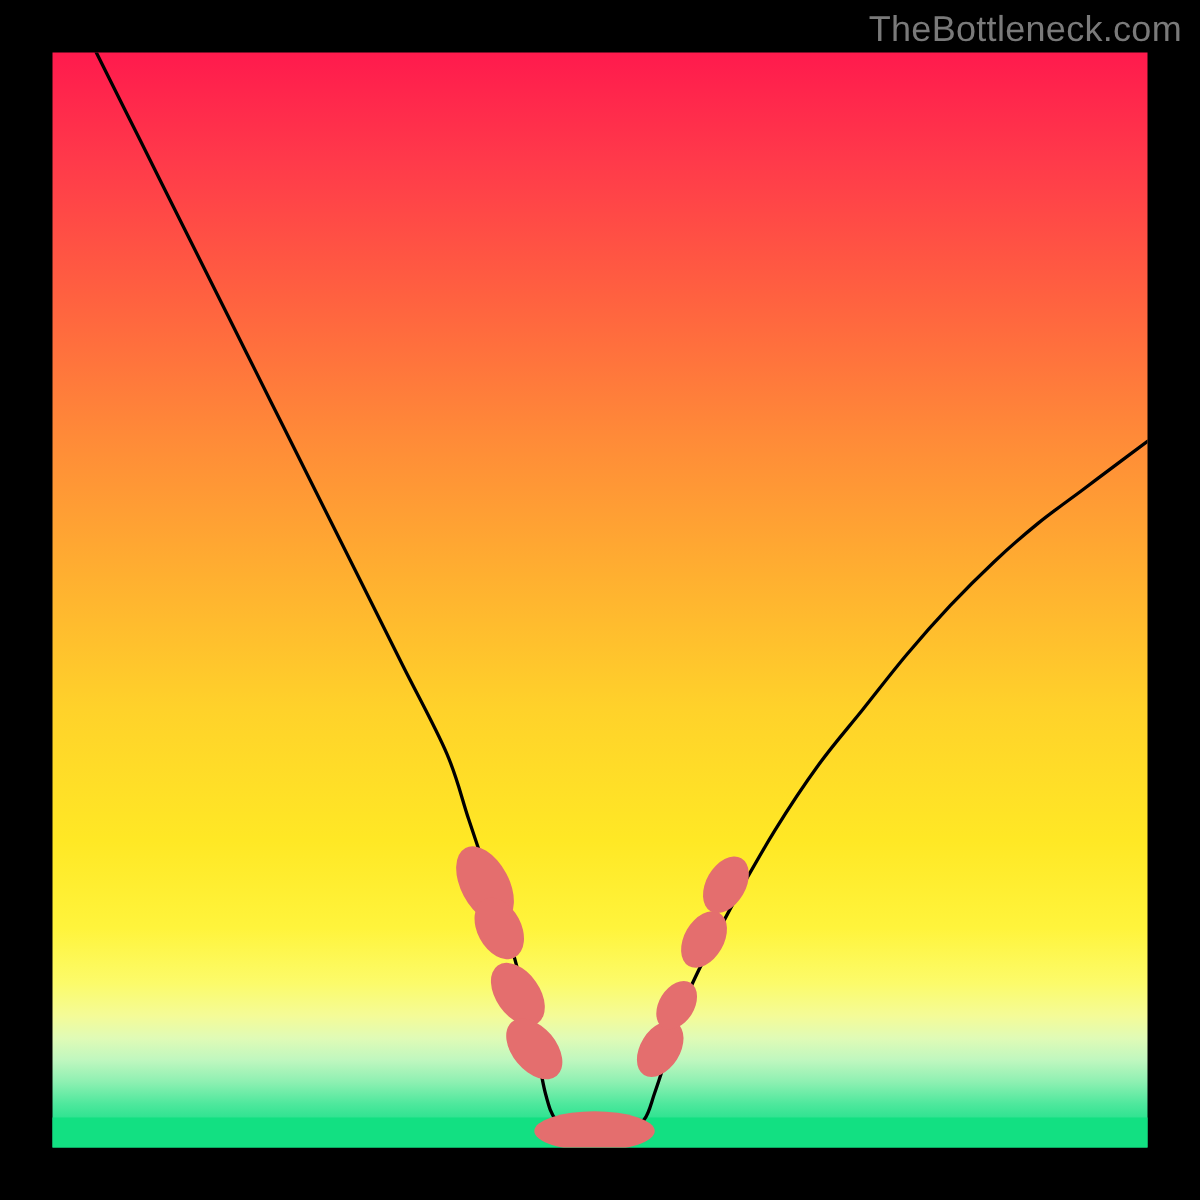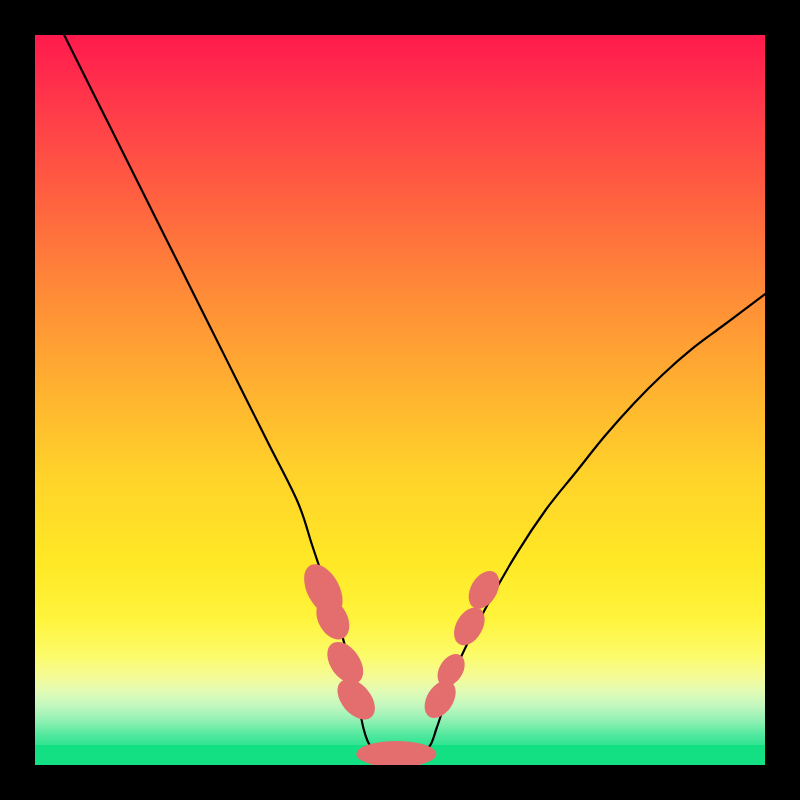--- a/index.html
+++ b/index.html
@@ -66,20 +66,21 @@
     color: #7a7a7a;
     font-size: 24px;
     letter-spacing: 0.2px;
     font-weight: 500;
   }
 </style>
 </head>
 <body>
 
 <div class="frame">
+  <div class="attribution">TheBottleneck.com</div>
   <div class="plot">
     <div class="green-band"></div>
     <svg class="svg-layer" viewBox="0 0 730 730" preserveAspectRatio="none">
       <path id="curve-path" fill="none" stroke="#000" stroke-width="2.2" stroke-linecap="round" stroke-linejoin="round" d="M 29.2,0 C 34.06666666666666,9.733333333333329 48.666666666666664,38.933333333333294 58.4,58.39999999999998 C 68.13333333333333,77.86666666666666 77.86666666666666,97.33333333333339 87.6,116.80000000000007 C 97.33333333333333,136.26666666666674 107.06666666666666,155.7333333333334 116.8,175.20000000000005 C 126.53333333333333,194.66666666666669 136.26666666666668,214.1333333333333 146,233.59999999999997 C 155.73333333333332,253.06666666666663 165.46666666666664,272.5333333333333 175.2,292 C 184.93333333333334,311.4666666666667 194.66666666666669,330.9333333333333 204.4,350.4 C 214.13333333333333,369.8666666666667 223.86666666666667,389.33333333333337 233.6,408.8 C 243.33333333333331,428.26666666666665 255.5,450.16666666666663 262.8,467.2 C 270.1,484.23333333333335 272.5333333333333,496.4 277.4,511 C 282.26666666666665,525.6 287.1333333333333,540.1999999999999 292,554.8 C 296.8666666666667,569.4 301.7333333333333,581.5666666666667 306.59999999999997,598.6 C 311.46666666666664,615.6333333333333 317.54999999999995,641.1833333333334 321.2,657 C 324.85,672.8166666666666 326.06666666666666,684.375 328.5,693.5 C 330.93333333333334,702.625 332.15000000000003,707.4916666666667 335.8,711.75 C 339.45,716.0083333333333 345.5333333333333,717.4683333333332 350.4,719.05 C 355.26666666666665,720.6316666666667 360.1333333333333,721.24 365,721.24 C 369.8666666666667,721.24 374.73333333333335,720.6316666666667 379.6,719.05 C 384.4666666666667,717.4683333333332 390.55000000000007,716.0083333333333 394.20000000000005,711.75 C 397.85,707.4916666666667 399.0666666666667,700.1916666666666 401.50000000000006,693.5 C 403.9333333333334,686.8083333333334 405.15000000000003,682.5500000000001 408.8,671.6 C 412.45,660.65 416.09999999999997,644.8333333333333 423.4,627.8 C 430.7,610.7666666666667 442.8666666666667,587.65 452.6,569.4 C 462.33333333333337,551.15 472.0666666666667,534.1166666666666 481.8,518.3 C 491.5333333333333,502.4833333333333 501.2666666666666,487.8833333333333 510.99999999999994,474.5 C 520.7333333333332,461.1166666666667 530.4666666666667,450.1666666666667 540.2,438 C 549.9333333333334,425.8333333333333 559.6666666666666,413.05833333333334 569.4,401.5 C 579.1333333333333,389.94166666666666 588.8666666666666,378.9916666666667 598.5999999999999,368.65 C 608.3333333333333,358.3083333333333 618.0666666666666,348.575 627.8,339.45 C 637.5333333333333,330.325 647.2666666666667,321.8083333333334 657,313.90000000000003 C 666.7333333333333,305.9916666666667 676.4666666666666,299.3 686.1999999999999,292 C 695.9333333333333,284.7 708.0999999999999,275.57500000000005 715.4,270.1 C 722.7,264.625 727.5666666666666,260.97499999999997 730,259.15"></path>
       <g id="markers">
           <ellipse cx="288.35" cy="554.8" rx="16.060000000000002" ry="27.74" fill="#e46e6e" stroke="#dc5a5a" stroke-width="0" transform="rotate(-28 288.35 554.8)"></ellipse>
           <ellipse cx="297.84" cy="584" rx="14.6" ry="21.9" fill="#e46e6e" stroke="#dc5a5a" stroke-width="0" transform="rotate(-28 297.84 584)"></ellipse>
           <ellipse cx="310.25" cy="627.8" rx="14.6" ry="23.36" fill="#e46e6e" stroke="#dc5a5a" stroke-width="0" transform="rotate(-35 310.25 627.8)"></ellipse>
           <ellipse cx="321.2" cy="664.3" rx="14.6" ry="23.36" fill="#e46e6e" stroke="#dc5a5a" stroke-width="0" transform="rotate(-40 321.2 664.3)"></ellipse>
           <ellipse cx="361.35" cy="719.05" rx="40.15" ry="13.140000000000002" fill="#e46e6e" stroke="#dc5a5a" stroke-width="0" transform="rotate(0 361.35 719.05)"></ellipse>

